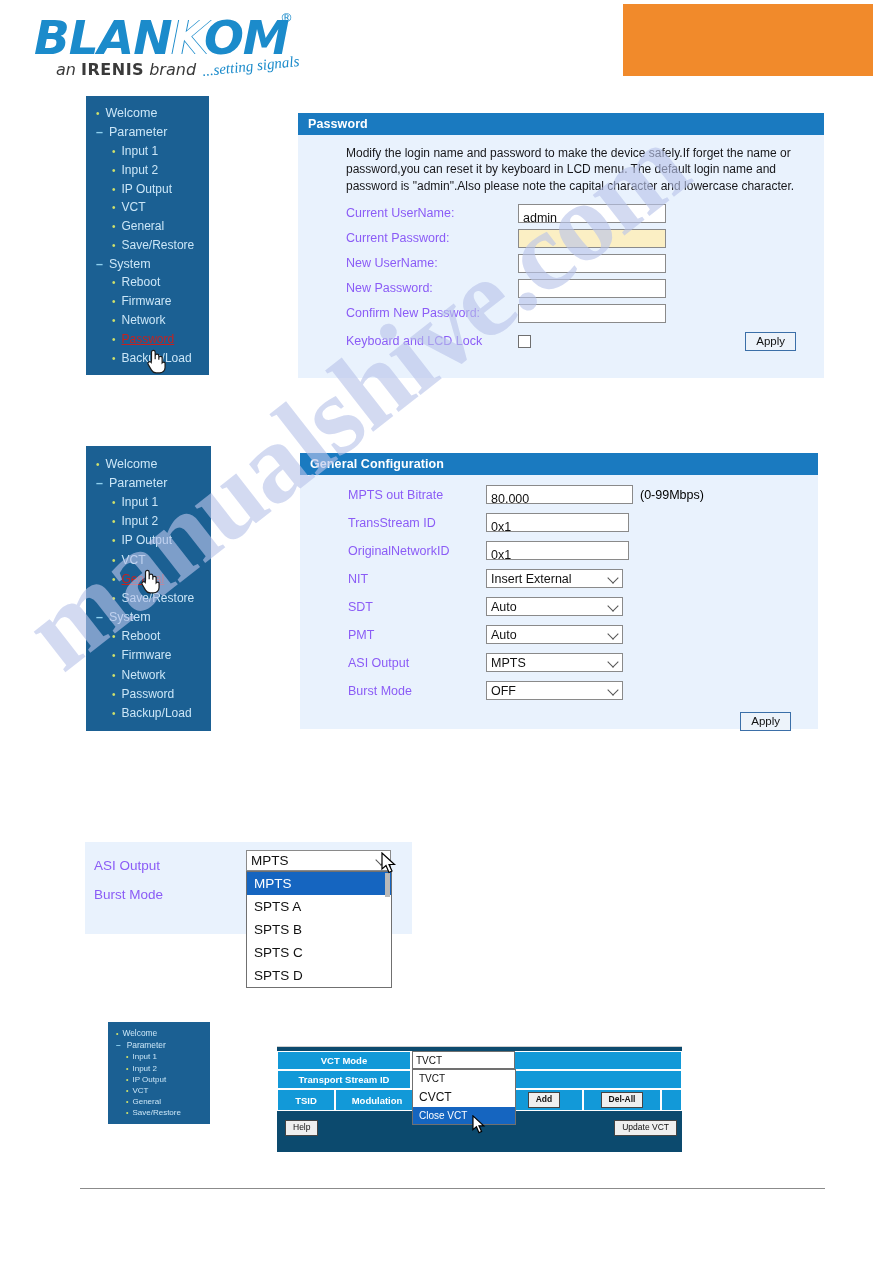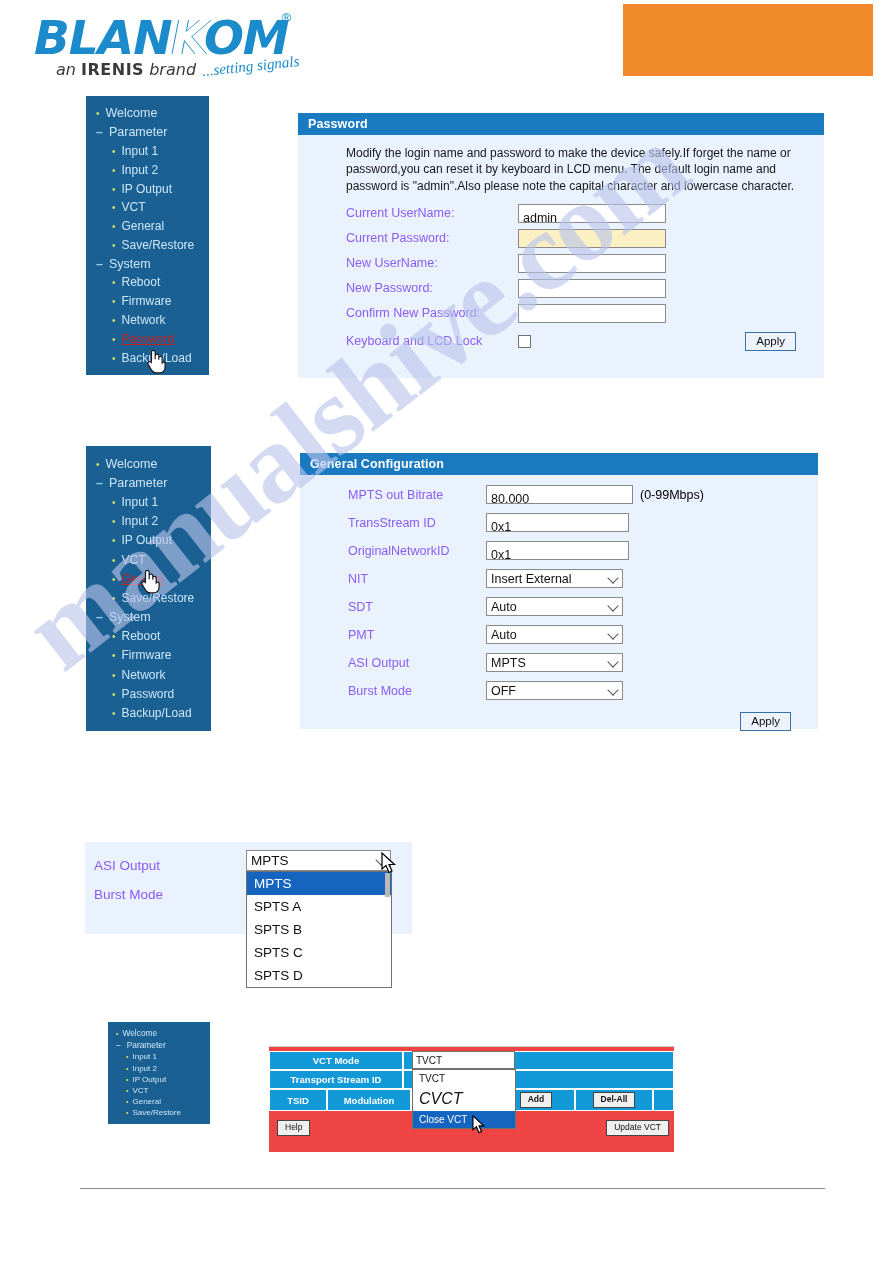--- a/index.html
+++ b/index.html
@@ -256,23 +256,23 @@
     position: absolute;
     left: 85px; top: 842px;
     width: 327px; height: 92px;
     background: #E9F2FD;
     z-index: 12;
   }
 
   
   .vct-panel {
     position: absolute;
-    left: 269px; top: 1046px;
+    left: 277px; top: 1046px;
     width: 405px; height: 105px;
-    background: #ef4444;
+    background: #0c4a6e;
     z-index: 12;
     border-top: 1px solid #cfcfcf;
   }
   .vct-row {
     display: flex;
     align-items: stretch;
     background: #1299D8;
   }
   .vct-cell-lbl {
     background: #1299D8;
@@ -630,21 +630,21 @@
     <div class="vct-btn" style="position:absolute; left:8px; top:9px;">Help</div>
     <div class="vct-btn" style="position:absolute; right:5px; top:9px;">Update VCT</div>
   </div>
 </div>
 <div class="vct-input" style="position:absolute; left:412px; top:1051px; width:103px; height:18px; z-index:50;">
   <span>TVCT</span>
   <span class="chev" style="width:6px;height:6px;right:5px;margin-top:-4px;"></span>
 </div>
 <div class="dd-list" id="vct-dd" style="left:412px; top:1069px; width:104px;">
     <div class="dd-opt" style="font-size: 10px; padding: 3px 0px 3px 6px;">TVCT</div>
-    <div class="dd-opt" style="font-size: 16px; padding: 3px 9px 3px 6px; font-style: italic;">CVCT</div>
+    <div class="dd-opt" style="font-size: 12px; padding: 3px 9px 3px 6px;">CVCT</div>
     <div class="dd-opt sel" style="font-size: 10px; padding: 3px 0px 3px 6px;">Close VCT</div>
   </div>
 <svg class="cursor-arrow" style="left:472px; top:1115px; width:14px; height:19px;" viewBox="0 0 16 22">
   <path d="M1,1 L1,17 L5,13.5 L8,20.5 L11,19 L8,12.5 L13.5,12.5 Z" fill="#ffffff" stroke="#000000" stroke-width="1.4"></path>
 </svg>
 
 <hr class="footer-rule">
 
 <svg class="cursor-hand" viewBox="0 0 24 28" style="left: 146px; top: 348px; width: 22px; height: 26px;">
     <path d="M8,13 L8,4.5 a2,2 0 0 1 4,0 L12,12 L12,8.5 a2,2 0 0 1 4,0 L16,12.5 L16,10 a2,2 0 0 1 3.6,0 L19.6,13 L19.6,16 a2,2 0 0 1 3.2,0 L22.8,21 a6,6 0 0 1 -6,6 L13,27 a6,6 0 0 1 -5,-3 L4.5,18 a2,2 0 0 1 3.2,-2.4 Z" fill="#ffffff" stroke="#1a1a1a" stroke-width="1.3" transform="translate(-2,0)"></path>

